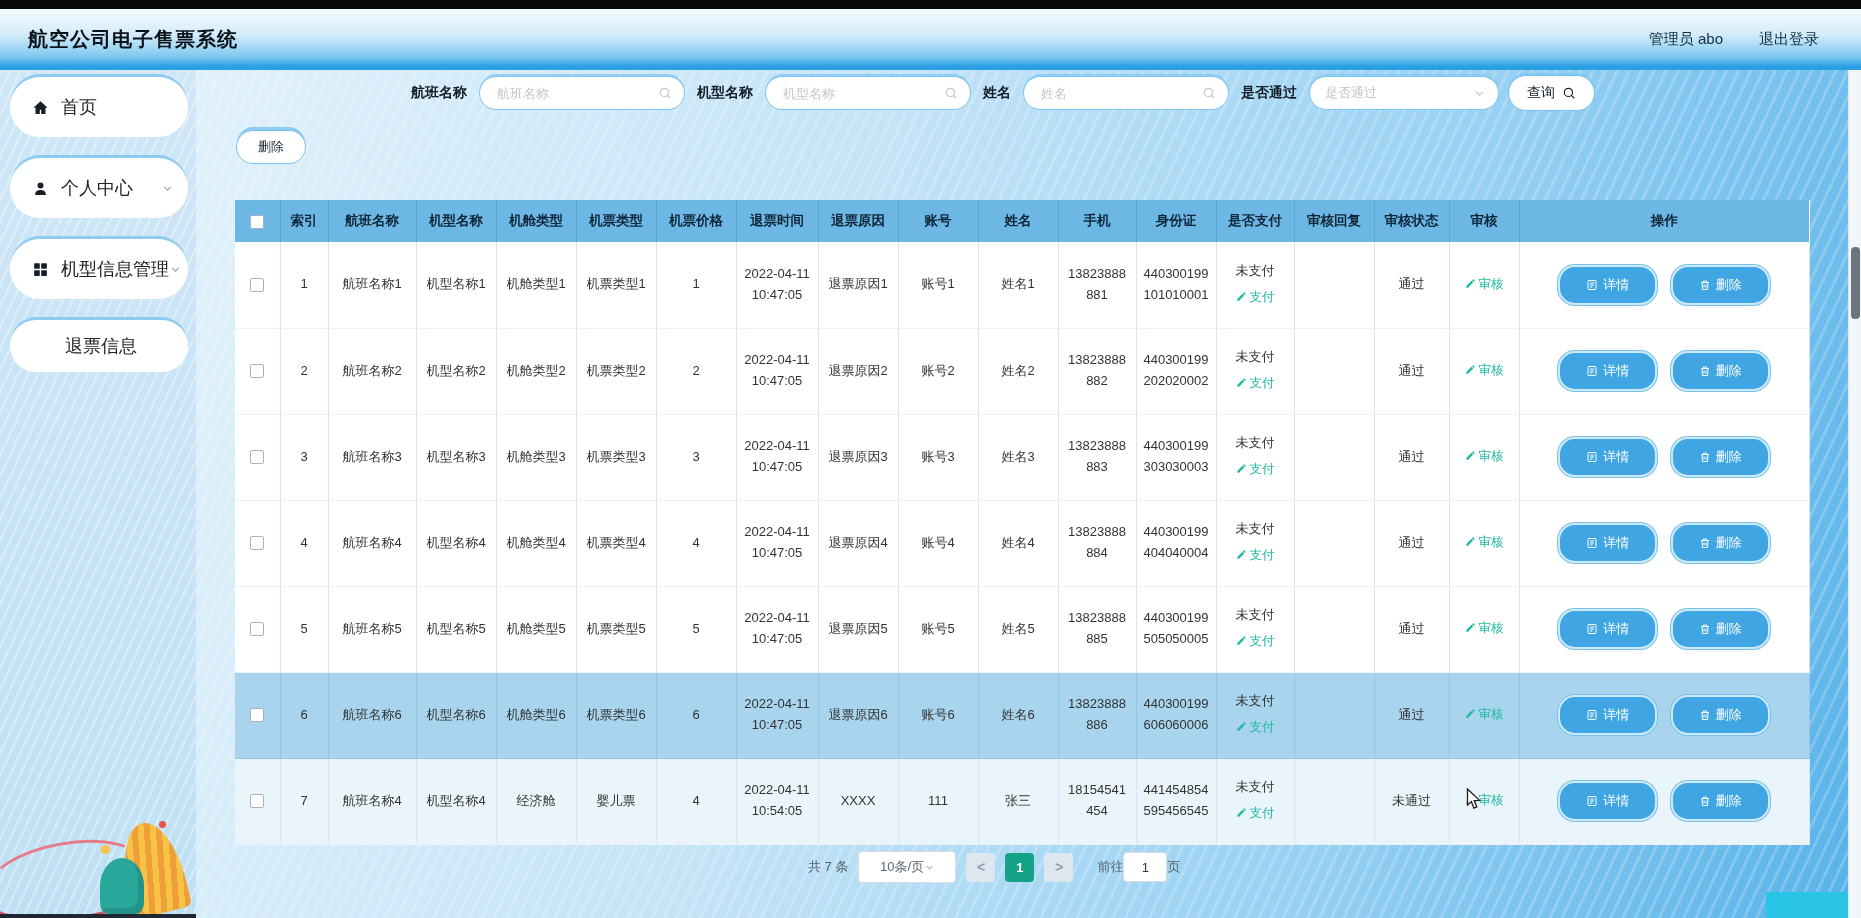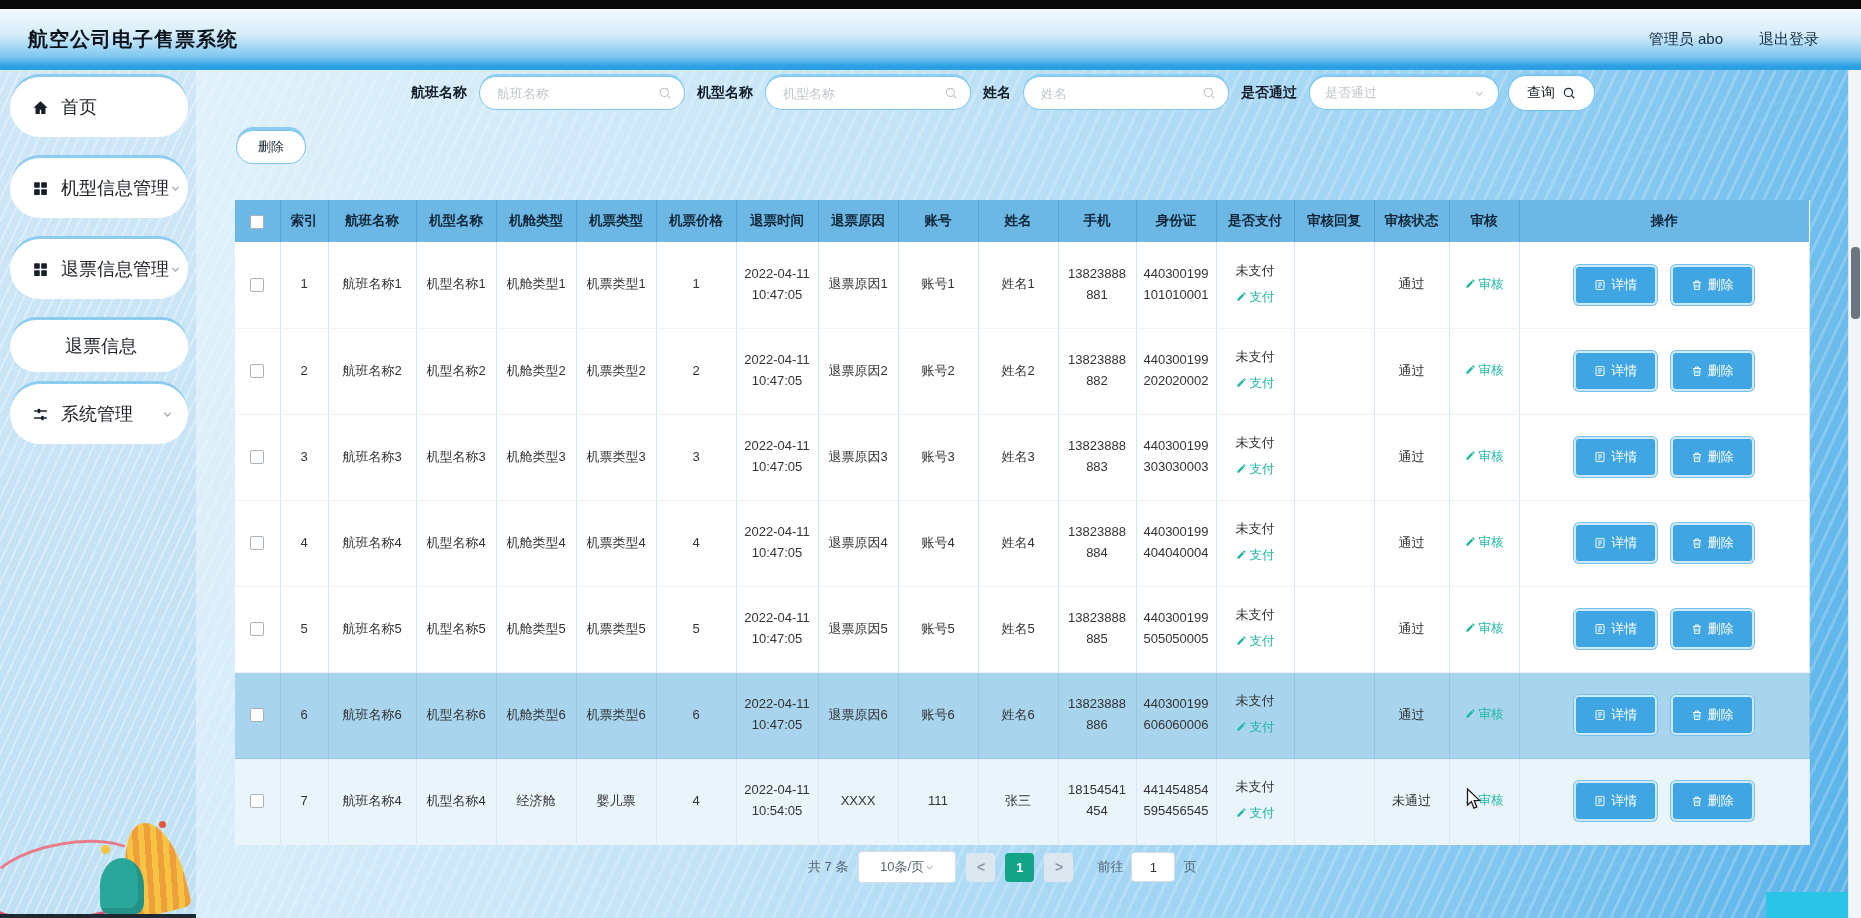--- a/index.html
+++ b/index.html
@@ -83,33 +83,33 @@
   tbody td:last-child{border-right:1px solid #d3e8f6;}
   tr.row-highlight td{background:#a8d4ee;border-right-color:#93c6e6;border-bottom-color:#93c6e6;}
   tr.row-light td{background:#eaf4fb;}
   .checkbox{width:14px;height:14px;appearance:none;-webkit-appearance:none;border:1px solid #a9b2bb;
     border-radius:2px;background:#fff;cursor:pointer;margin:0;vertical-align:middle;}
   .link-teal{color:#1fb8a3;font-size:12.5px;display:inline-flex;align-items:center;gap:3px;cursor:pointer;text-decoration:none;}
   .pay-status{margin-bottom:5px;}
   .op-cell{white-space:nowrap;}
   .op-btn{
     display:inline-flex;align-items:center;gap:5px;background:#3fa6e3;color:#fff;font-size:13px;
-    padding:9px 18px;border-radius:5px;border:2px solid #cdeafa;box-shadow:0 0 0 1px #79c0ea;
+    padding:9px 26px;border-radius:17px;border:2px solid #cdeafa;box-shadow:0 0 0 1px #79c0ea;
     cursor:pointer;margin:0 5px;font-family:"Liberation Sans","DejaVu Sans",sans-serif;
   }
   
   .pagination{position:absolute;left:612px;top:781px;display:flex;align-items:center;gap:10px;
     font-size:13px;color:#55626e;}
   .page-size{width:96px;height:30px;background:#fff;border:1px solid #d7dde3;border-radius:4px;
     display:flex;align-items:center;justify-content:center;gap:0;color:#5c6770;cursor:pointer;}
   .page-arrow{width:29px;height:29px;border-radius:4px;background:#dde7f0;color:#8b98a5;
     display:flex;align-items:center;justify-content:center;font-size:14px;cursor:pointer;font-weight:bold;}
   .page-num{width:29px;height:29px;border-radius:4px;background:#14a387;color:#fff;font-weight:bold;
     display:flex;align-items:center;justify-content:center;font-size:13px;cursor:pointer;}
-  .goto-wrap{display:flex;align-items:center;gap:8px;margin-left:14px;}
+  .goto-wrap{display:flex;align-items:center;gap:0;margin-left:14px;}
   .goto-input{width:38px;height:26px;border:1px solid #d7dde3;border-radius:4px;text-align:center;
     font-size:13px;color:#333;outline:none;font-family:"Liberation Sans","DejaVu Sans",sans-serif;}
   
   .scroll-track{position:absolute;right:0;top:70px;width:13px;height:848px;background:#f3f6f9;
     border-left:1px solid #dfe5ea;box-sizing:border-box;z-index:30;}
   .scroll-thumb{position:absolute;top:177px;left:2px;width:9px;height:72px;background:#6d7680;border-radius:4px;cursor:pointer;}
   .corner-accent{position:absolute;right:13px;bottom:0;width:82px;height:26px;background:#2ac4e6;z-index:5;}
   .cursor-arrow{position:absolute;left:1466px;top:788px;z-index:40;pointer-events:none;}
   
   .illustration{position:absolute;left:0;bottom:4px;width:196px;height:110px;pointer-events:none;}
@@ -144,20 +144,33 @@
 
     <div class="menu-item">
       <span class="menu-icon">
         <svg width="17" height="17" viewBox="0 0 24 24" fill="currentColor">
             <path d="M12 3 2 12.2h3V21h6v-6h2v6h6v-8.8h3z"></path>
           </svg>
       </span>
       <span class="menu-label">首页</span>
     </div>
 
+    <div class="menu-item">
+      <span class="menu-icon">
+        <svg width="17" height="17" viewBox="0 0 24 24" fill="currentColor">
+            <path d="M12 12a4.2 4.2 0 1 0-4.2-4.2A4.2 4.2 0 0 0 12 12zm0 2.2c-4.4 0-7.4 2.2-7.4 5V21h14.8v-1.8c0-2.8-3-5-7.4-5z"></path>
+          </svg>
+      </span>
+      <span class="menu-label">个人中心</span>
+      <span class="menu-chevron">
+        <svg width="13" height="13" viewBox="0 0 24 24" fill="none" stroke="#9aa5ad" stroke-width="2.4">
+            <path d="M6 9l6 6 6-6"></path>
+          </svg>
+      </span>
+    </div>
 
 
     <div class="menu-item">
       <span class="menu-icon">
         <svg width="17" height="17" viewBox="0 0 24 24" fill="currentColor">
             <rect x="3" y="3" width="8" height="8" rx="1"></rect>
             <rect x="13" y="3" width="8" height="8" rx="1"></rect>
             <rect x="3" y="13" width="8" height="8" rx="1"></rect>
             <rect x="13" y="13" width="8" height="8" rx="1"></rect>
           </svg>
@@ -165,56 +178,25 @@
       <span class="menu-label">机型信息管理</span>
       <span class="menu-chevron">
         <svg width="13" height="13" viewBox="0 0 24 24" fill="none" stroke="#9aa5ad" stroke-width="2.4">
             <path d="M6 9l6 6 6-6"></path>
           </svg>
       </span>
     </div>
 
 
 
-    <div class="menu-item">
-      <span class="menu-icon">
-        <svg width="17" height="17" viewBox="0 0 24 24" fill="currentColor">
-            <rect x="3" y="3" width="8" height="8" rx="1"></rect>
-            <rect x="13" y="3" width="8" height="8" rx="1"></rect>
-            <rect x="3" y="13" width="8" height="8" rx="1"></rect>
-            <rect x="13" y="13" width="8" height="8" rx="1"></rect>
-          </svg>
-      </span>
-      <span class="menu-label">退票信息管理</span>
-      <span class="menu-chevron">
-        <svg width="13" height="13" viewBox="0 0 24 24" fill="none" stroke="#9aa5ad" stroke-width="2.4">
-            <path d="M6 9l6 6 6-6"></path>
-          </svg>
-      </span>
-    </div>
 
     <div class="menu-item submenu">
       <span class="menu-label">退票信息</span>
     </div>
 
-    <div class="menu-item">
-      <span class="menu-icon">
-        <svg width="17" height="17" viewBox="0 0 24 24" fill="none" stroke="currentColor" stroke-width="2">
-            <path d="M3 7h18M3 17h18"></path>
-            <rect x="8" y="4" width="3.5" height="6" fill="currentColor" stroke="none"></rect>
-            <rect x="13" y="14" width="3.5" height="6" fill="currentColor" stroke="none"></rect>
-          </svg>
-      </span>
-      <span class="menu-label">系统管理</span>
-      <span class="menu-chevron">
-        <svg width="13" height="13" viewBox="0 0 24 24" fill="none" stroke="#9aa5ad" stroke-width="2.4">
-            <path d="M6 9l6 6 6-6"></path>
-          </svg>
-      </span>
-    </div>
 
     <div class="illustration">
       <div class="ill-line1"></div>
       <div class="ill-line2"></div>
       <div class="ill-yellow"></div>
       <div class="ill-teal"></div>
       <div class="ill-dot1"></div>
       <div class="ill-dot2"></div>
     </div>
   </div>

